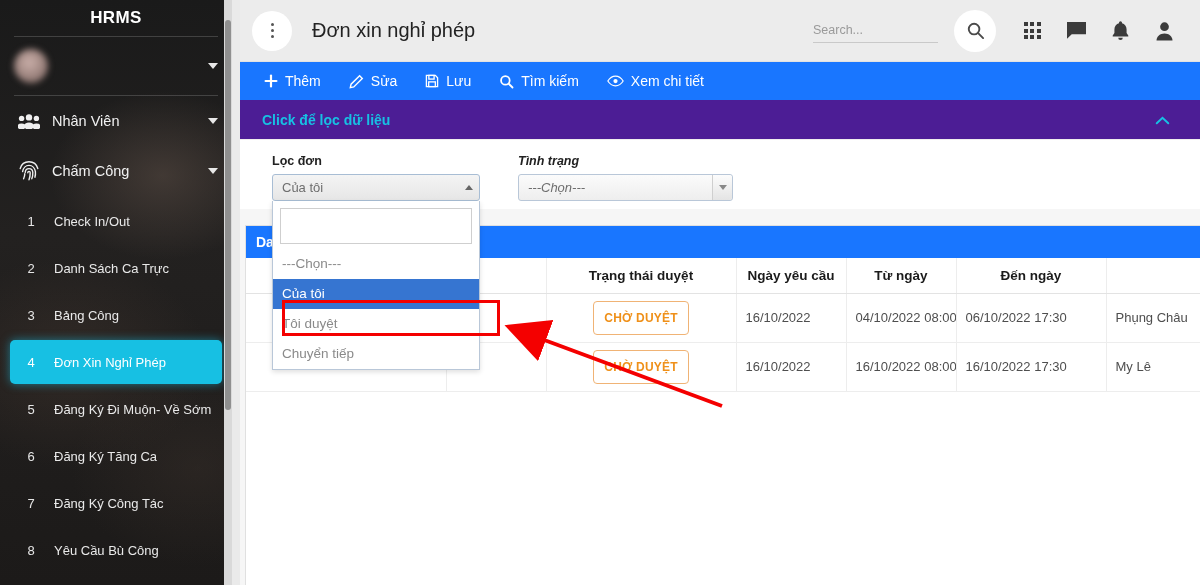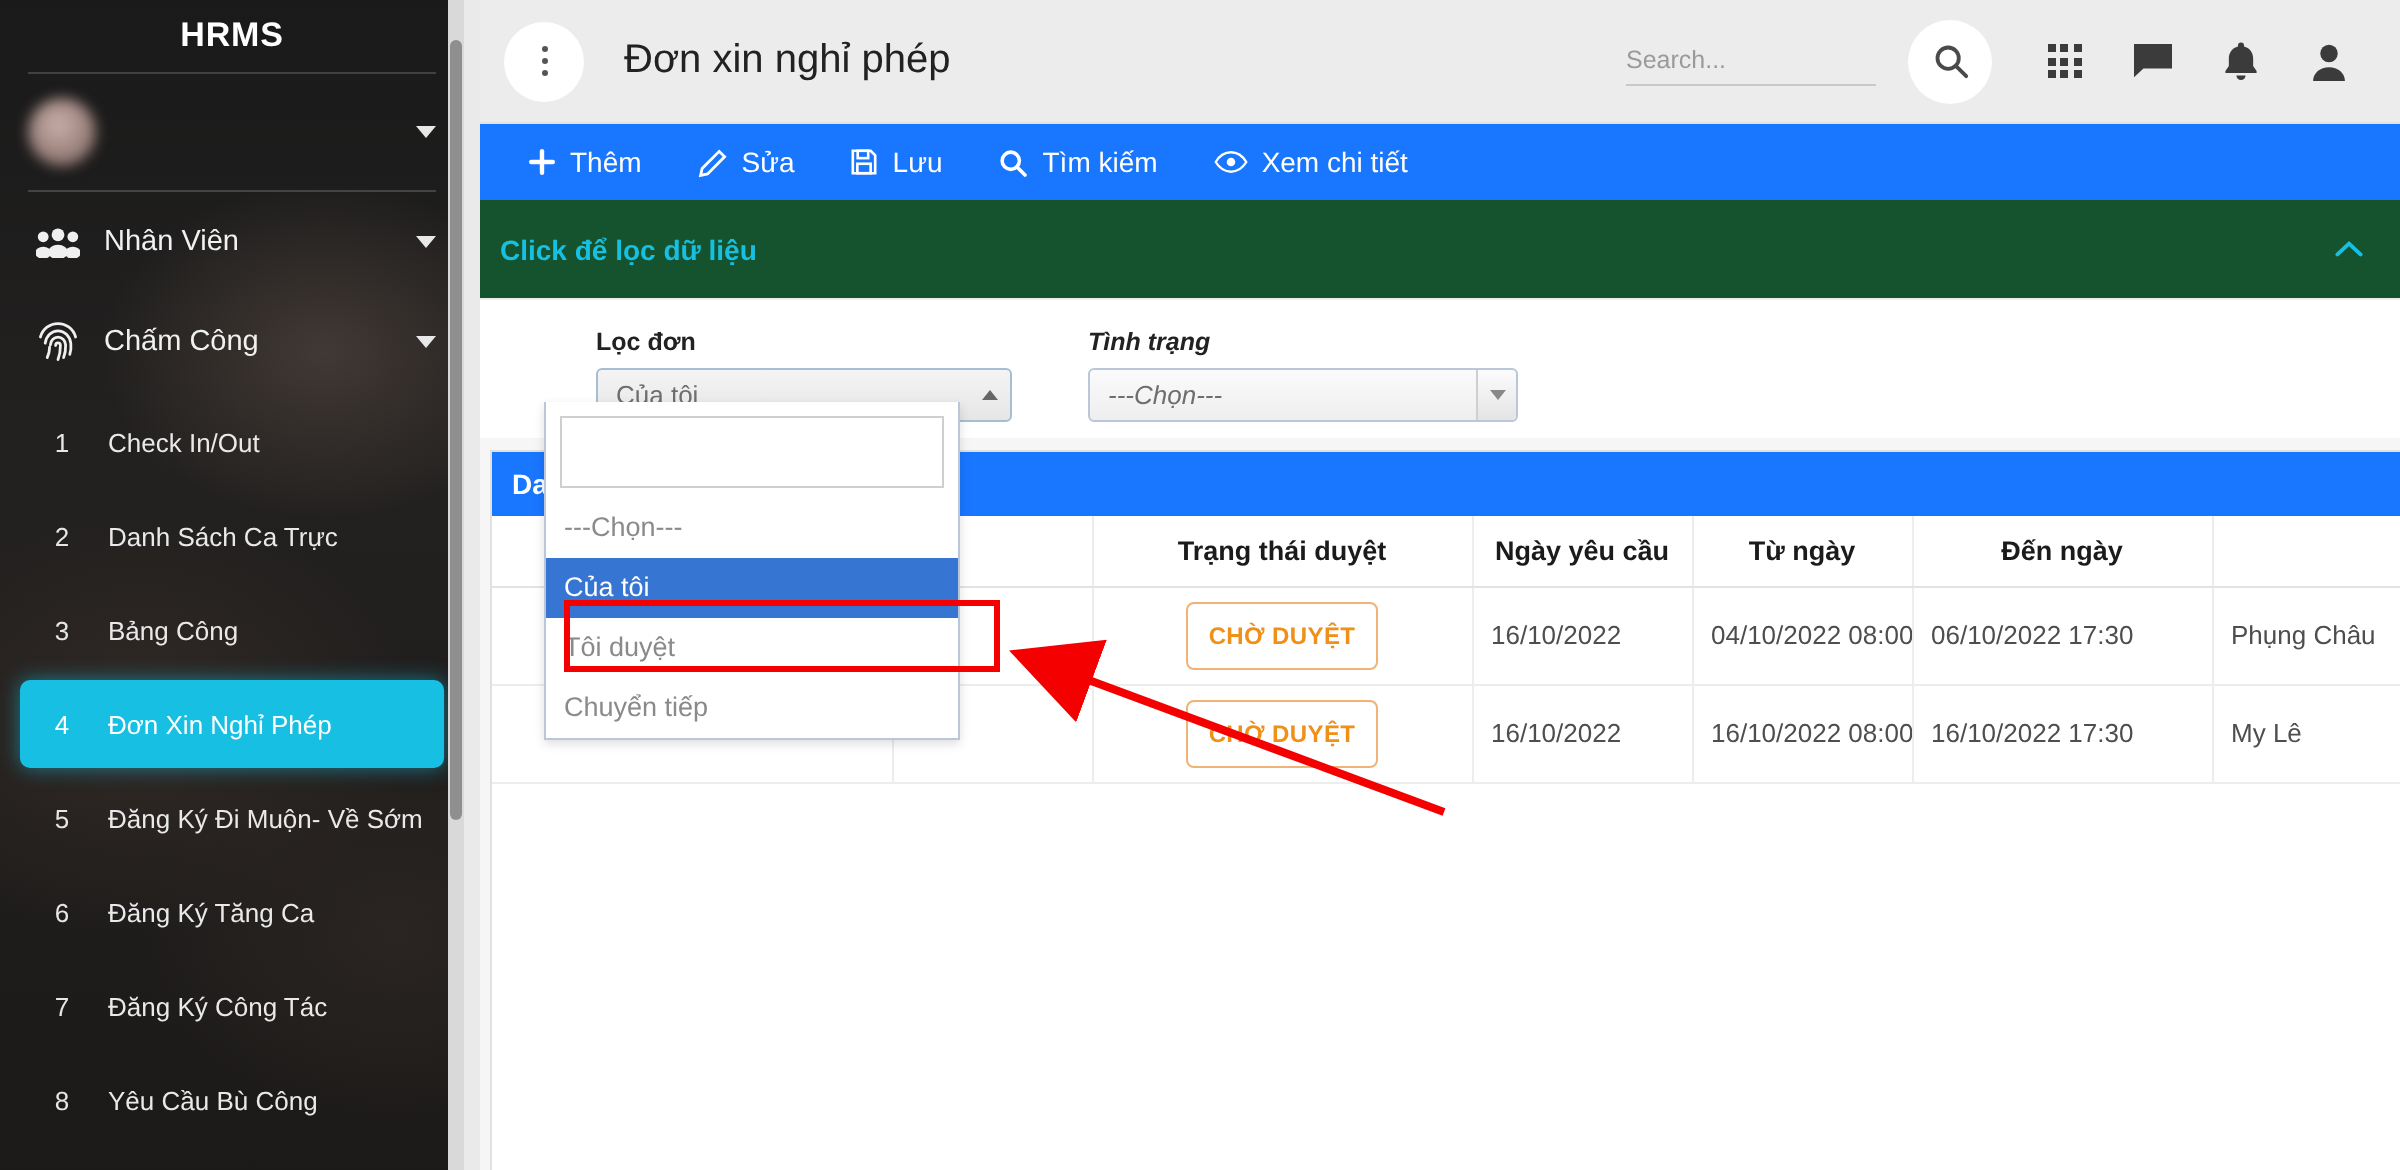--- a/index.html
+++ b/index.html
@@ -167,36 +167,36 @@
   .action-btn {
     display: flex; align-items: center; gap: 7px;
     color: #fff; font-size: 14px;
     padding: 0 14px; height: 47px;
     cursor: pointer; white-space: nowrap;
   }
   .action-btn svg { display: block; }
 
   
   .filter-header {
-    height: 50px; background: #14532d;
+    height: 40px; background: #4c1d95;
     display: flex; align-items: center;
-    padding: 0 18px;
+    padding: 0 30px;
     border-bottom: 1px solid #eee;
     cursor: pointer;
   }
   .filter-header .flabel { color: #17c0e3; font-size: 14px; font-weight: 700; }
   .chev-up {
     margin-left: auto; color: #17c0e3;
     font-size: 15px; line-height: 1;
   }
   .filter-body {
     background: #fff; padding: 14px 18px 8px 40px;
     position: relative;
   }
-  .fields { display: flex; gap: 38px; margin-left: 26px; }
+  .fields { display: flex; gap: 38px; }
   .field { width: 208px; position: relative; }
   .field.wide { width: 215px; font-style: italic; }
   .field-label { font-size: 12.5px; font-weight: 700; color: #222; margin-bottom: 6px; }
   .fake-select {
     height: 27px; border: 1px solid #b9c7d8;
     background: linear-gradient(180deg,#fbfbfb,#eeeeee);
     border-radius: 3px;
     display: flex; align-items: center;
     padding: 0 6px 0 9px;
     font-size: 13px; color: #6e6e6e;

